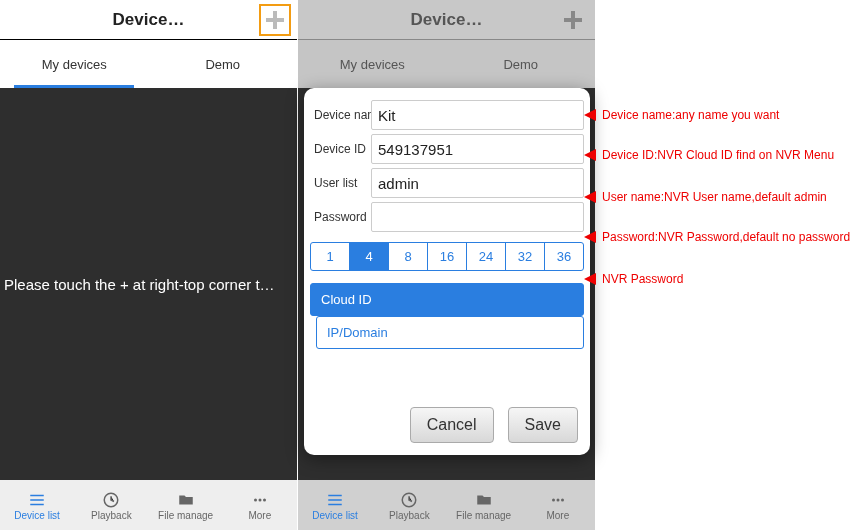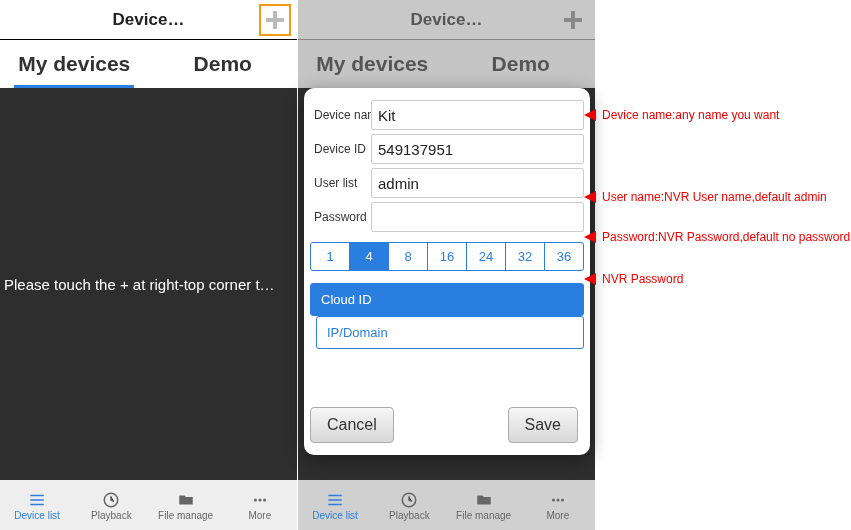--- a/index.html
+++ b/index.html
@@ -11,21 +11,21 @@
   .phone1 .header { background: #fff; border-bottom: 1px solid #000; }
   .phone2 .header { background: #c8c8c8; border-bottom: 1px solid #888; }
   .header-title { font-weight: bold; font-size: 17px; color: #222; }
   .phone2 .header-title { color: #555; }
   .plus { position: absolute; right: 6px; top: 4px; width: 32px; height: 32px; display: flex; align-items: center; justify-content: center; }
   .plus svg { width: 24px; height: 24px; }
   .plus-box { border: 2px solid #f39c12; }
   .tabs { height: 48px; display: flex; }
   .phone1 .tabs { background: #fff; }
   .phone2 .tabs { background: #c5c5c5; }
-  .tab { flex: 1; display: flex; align-items: center; justify-content: center; font-size: 21px; color: #333; position: relative; font-weight: bold; }
+  .tab { flex: 1; display: flex; align-items: center; justify-content: center; font-size: 13px; color: #333; position: relative; }
   .phone2 .tab { color: #555; }
   .underline { height: 3px; background: #2a7ee0; width: 120px; position: absolute; bottom: 0; left: 14px; }
   .content { position: relative; flex: 1; width: 100%; }
   .phone1 .content { background: #2e2e2e; height: 392px; display:flex; align-items:center; }
   .phone2 .content { background: #2e2e2e; height: 392px; }
   .hint { color: #fff; font-size: 15px; padding: 0 4px; white-space: nowrap; overflow: hidden; text-overflow: ellipsis; width: 100%; }
   .bottomnav { height: 51px; display: flex; background: #eee; }
   .phone2 .bottomnav { background: #d0d0d0; }
   .navitem { flex:1; display:flex; flex-direction:column; align-items:center; justify-content:center; font-size:10px; color:#666; gap:1px; }
   .navitem.active { color:#2a7ee0; }
@@ -36,21 +36,21 @@
   .field-label { width:82px; font-size:12px; color:#333; padding-left:4px; white-space:nowrap; overflow:hidden; }
   .field-input { flex:1; height:30px; border:1px solid #ccc; border-radius:2px; font-size:15px; padding:0 6px; color:#222; }
   .channels { display:flex; margin:10px 0 0 0; border:1px solid #2a7ee0; border-radius:3px; overflow:hidden; }
   .ch { flex:1; text-align:center; font-size:13px; color:#2a7ee0; padding:6px 0; border-right:1px solid #2a7ee0; }
   .ch:last-child { border-right:none; }
   .ch.sel { background:#2a7ee0; color:#fff; }
   .modes { display:flex; justify-content:flex-end; margin:12px 0 0 0; gap:0;flex-direction:column; }
   .mode { font-size:13px; padding:8px 10px; border:1px solid #2a7ee0; border-radius:3px; }
   .mode.sel { background:#2a7ee0; color:#fff; }
   .mode.unsel { color:#2a7ee0; margin-left:6px; }
-  .actions { display:flex; justify-content:space-between; gap:2px; margin-top:58px; padding:0 6px 4px 0; }
+  .actions { display:flex; justify-content:flex-end; gap:14px; margin-top:58px; padding:0 6px 4px 0; }
   .abtn { background:linear-gradient(#f6f6f6,#d8d8d8); border:1px solid #aaa; border-radius:4px; padding:8px 16px; font-size:16px; color:#333; }
   
   .annos { position:absolute; left:584px; top:0; width:267px; height:530px; }
   .anno { position:absolute; display:flex; align-items:center; color:#e00; font-size:12px; white-space:nowrap; }
   .arrow { display:inline-block; width:0; height:0; border-top:6px solid transparent; border-bottom:6px solid transparent; border-right:12px solid #e00; margin-right:6px; }
 </style>
 </head>
 <body>
 
 <div class="wrap">
@@ -191,20 +191,24 @@
       </div>
     </div>
   </div>
 </div>
 
 <div class="annos">
   <div class="anno" style="top:108px;left:0;justify-content:center;">
       <span class="arrow"></span>
       <span>Device name:any name you want</span>
     </div>
+  <div class="anno" style="top:148px;left:0;">
+      <span class="arrow"></span>
+      <span>Device ID:NVR Cloud ID find on NVR Menu</span>
+    </div>
   <div class="anno" style="top:190px;left:0;">
       <span class="arrow"></span>
       <span>User name:NVR User name,default admin</span>
     </div>
   <div class="anno" style="top:230px;left:0;">
       <span class="arrow"></span>
       <span>Password:NVR Password,default no password</span>
     </div>
   <div class="anno" style="top:272px;left:0;">
       <span class="arrow"></span>

